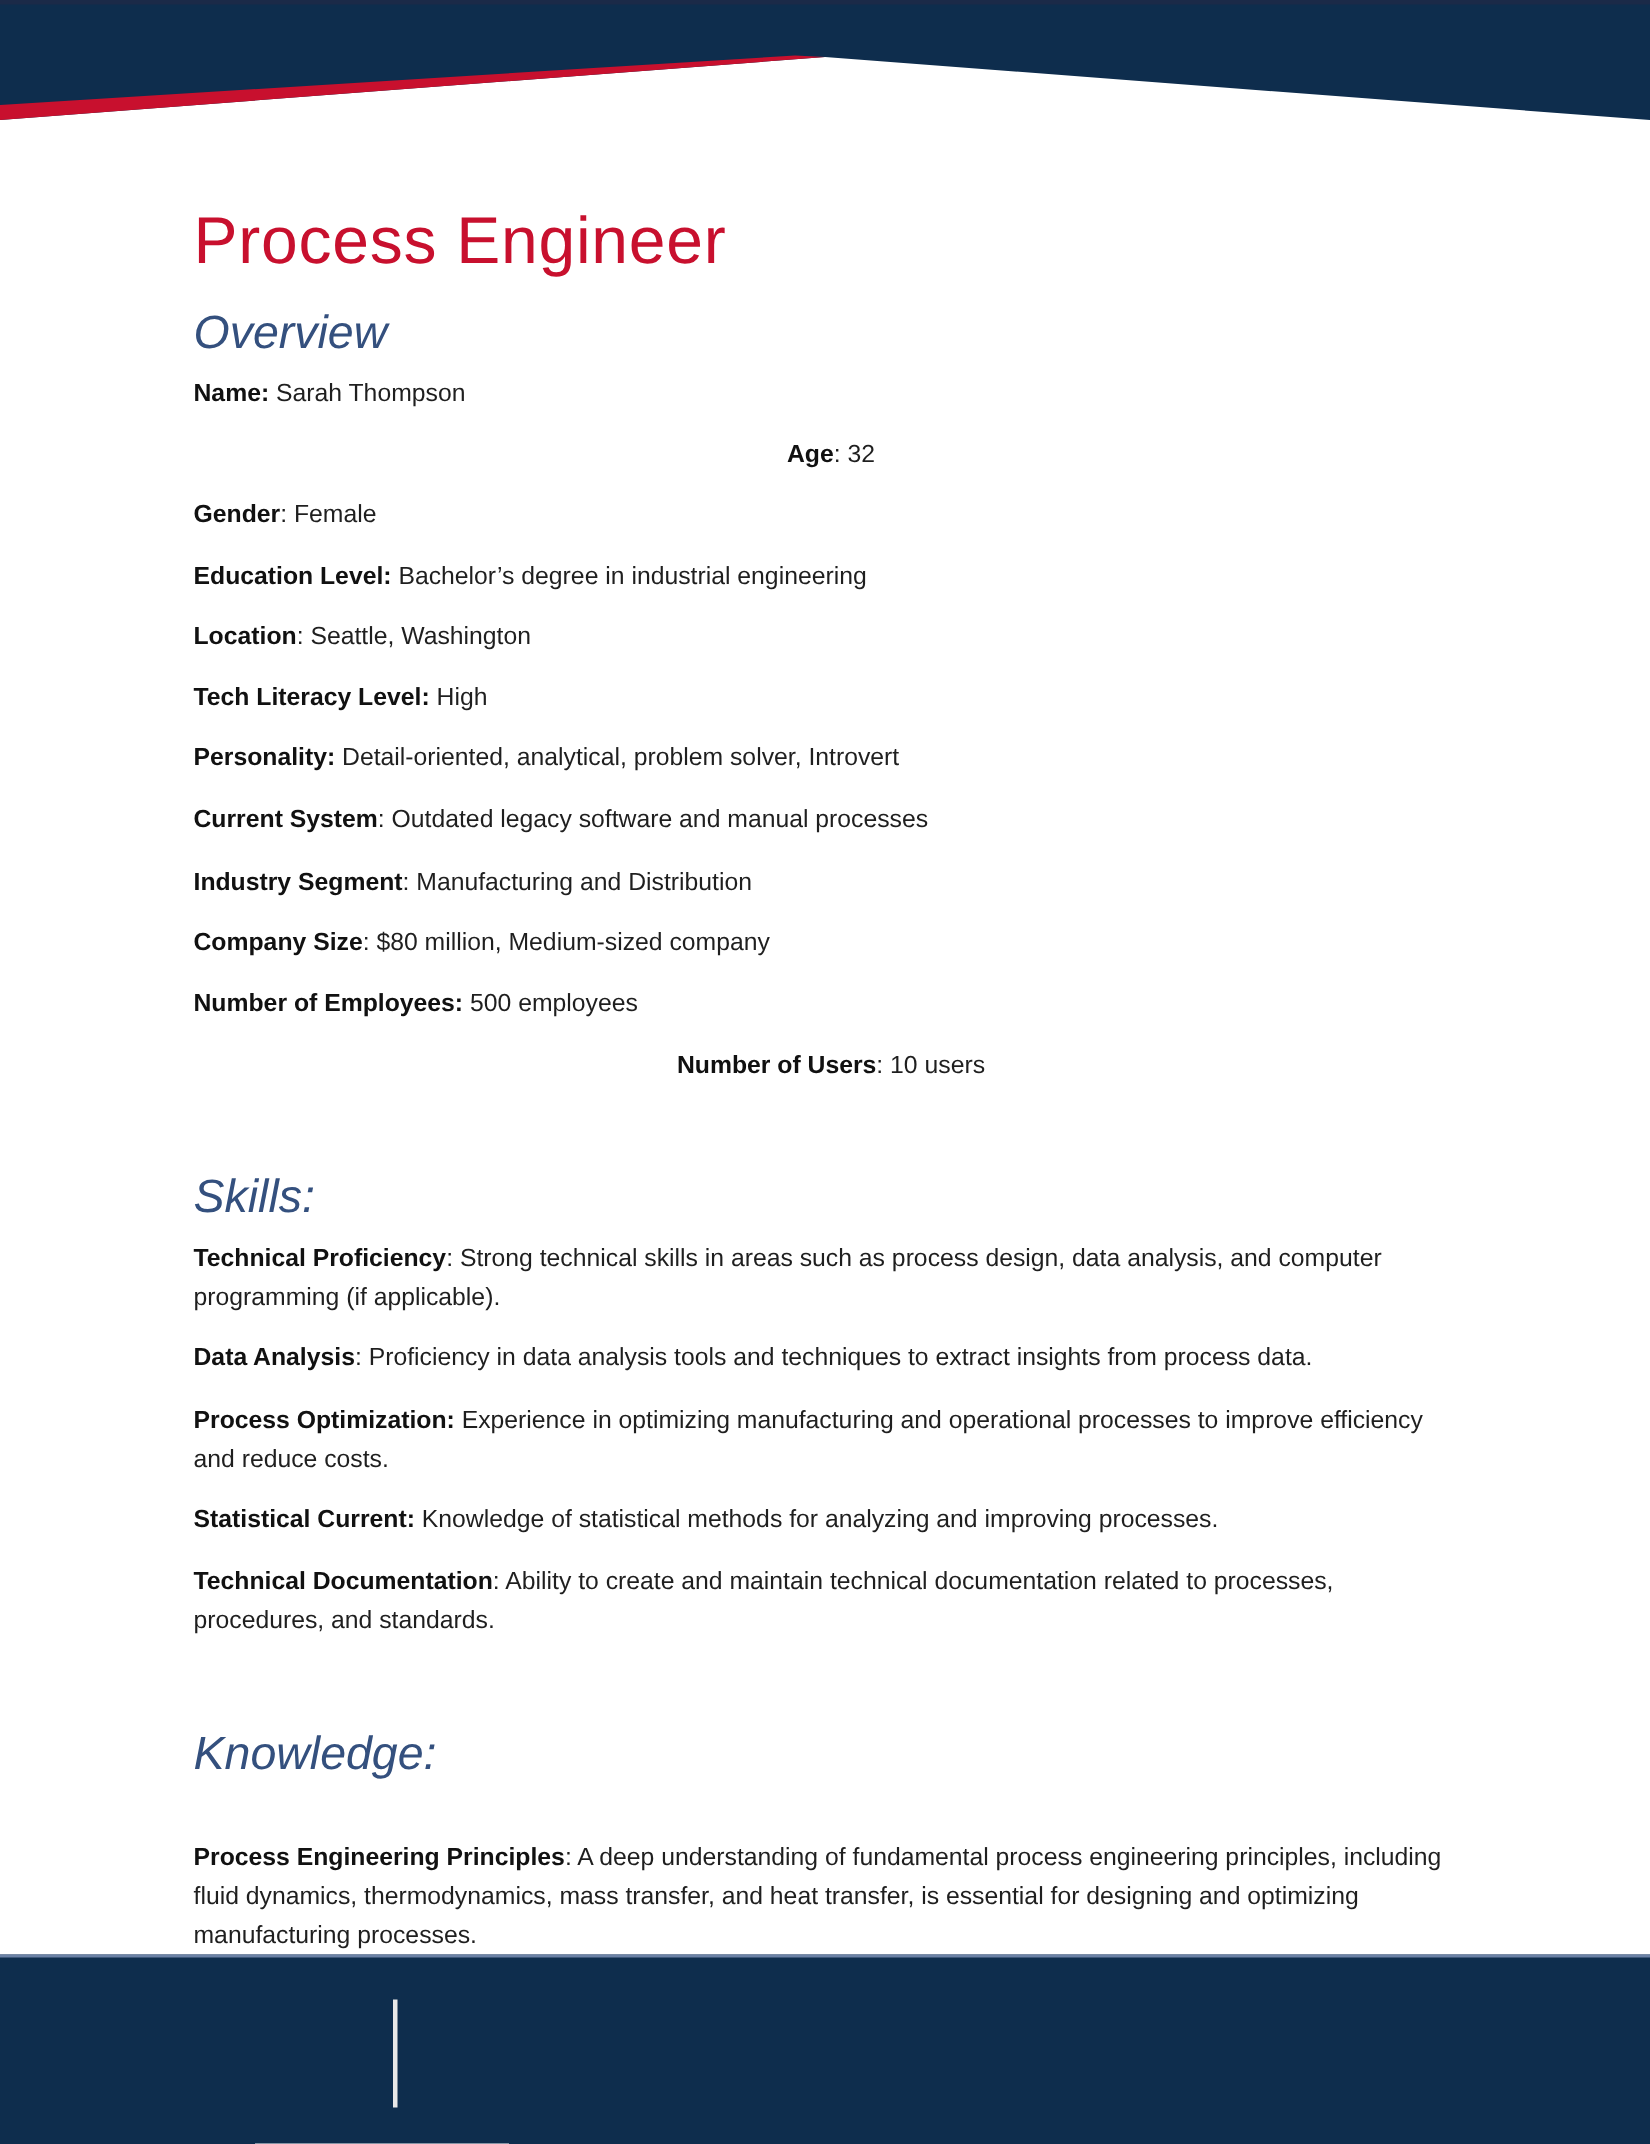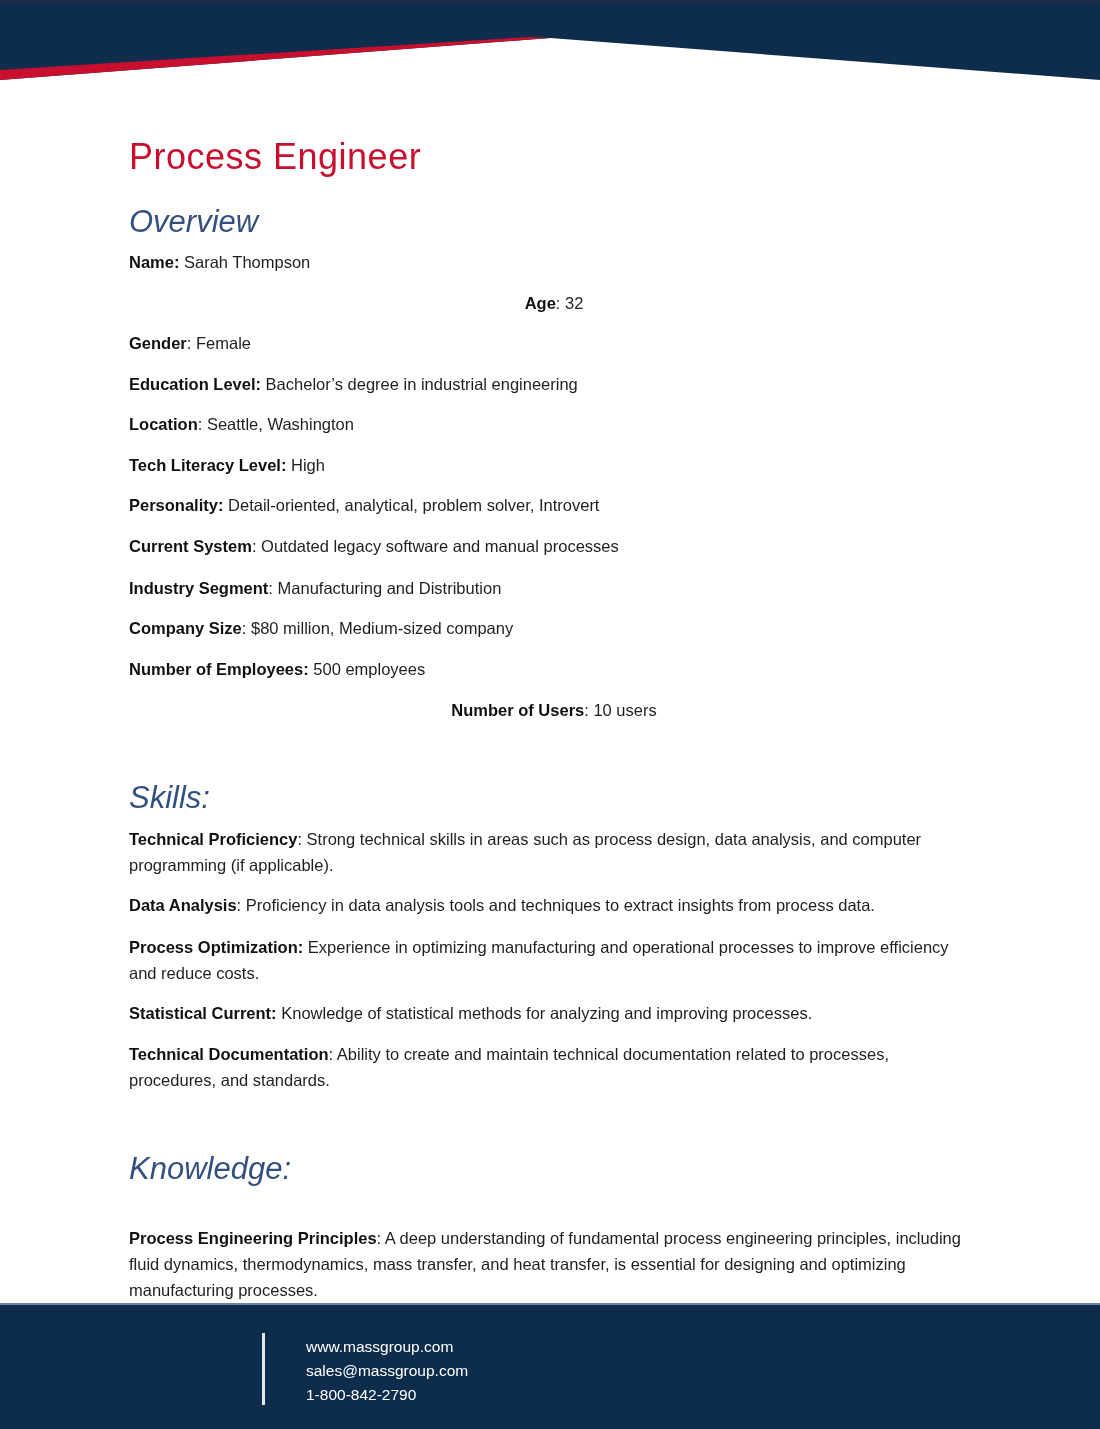--- a/index.html
+++ b/index.html
@@ -5,21 +5,21 @@
   html, body { margin: 0; padding: 0; }
   body {
     width: 1100px; height: 1429px; position: relative; overflow: hidden;
     background: #ffffff;
     font-family: "Liberation Sans", "DejaVu Sans", sans-serif;
     color: #1a1a1a;
   }
   .header-band { position: absolute; left: 0; top: 0; width: 1100px; height: 90px; }
   .doc-title {
     position: absolute; left: 129px; top: 136px;
-    font-size: 36px; color: #c8102e; font-weight: normal; margin: 0;
+    font-size: 44px; color: #c8102e; font-weight: normal; margin: 0;
     letter-spacing: 0.5px;
   }
   .section-heading {
     position: absolute; left: 129px;
     font-size: 31px; color: #34507e; font-weight: normal; margin: 0; font-style: italic;
   }
   .field {
     position: absolute; left: 129px; font-size: 16.5px; line-height: 26px; margin: 0;
     width: 850px; color: #1f1f1f;
   }
@@ -85,18 +85,13 @@
 <p class="field" style="top:1000px;"><span class="lbl">Statistical Current:</span><span> Knowledge of statistical methods for analyzing and improving processes.</span></p>
 <p class="field" style="top:1041px;"><span class="lbl">Technical Documentation</span><span>: Ability to create and maintain technical documentation related to processes, procedures, and standards.</span></p>
 
 <h2 class="section-heading" style="top:1151px;">Knowledge:</h2>
 
 <p class="field" style="top:1197px;margin-top:28px;"><span class="lbl">Process Engineering Principles</span><span>: A deep understanding of fundamental process engineering principles, including fluid dynamics, thermodynamics, mass transfer, and heat transfer, is essential for designing and optimizing manufacturing processes.</span></p>
 
 <div class="footer">
   <div class="footer-top-line"></div>
   <div class="footer-divider"></div>
-  <div class="contact">
-    <div>www.massgroup.com</div>
-    <div>sales@massgroup.com</div>
-    <div>1-800-842-2790</div>
-  </div>
 </div>
 
 </body></html>

